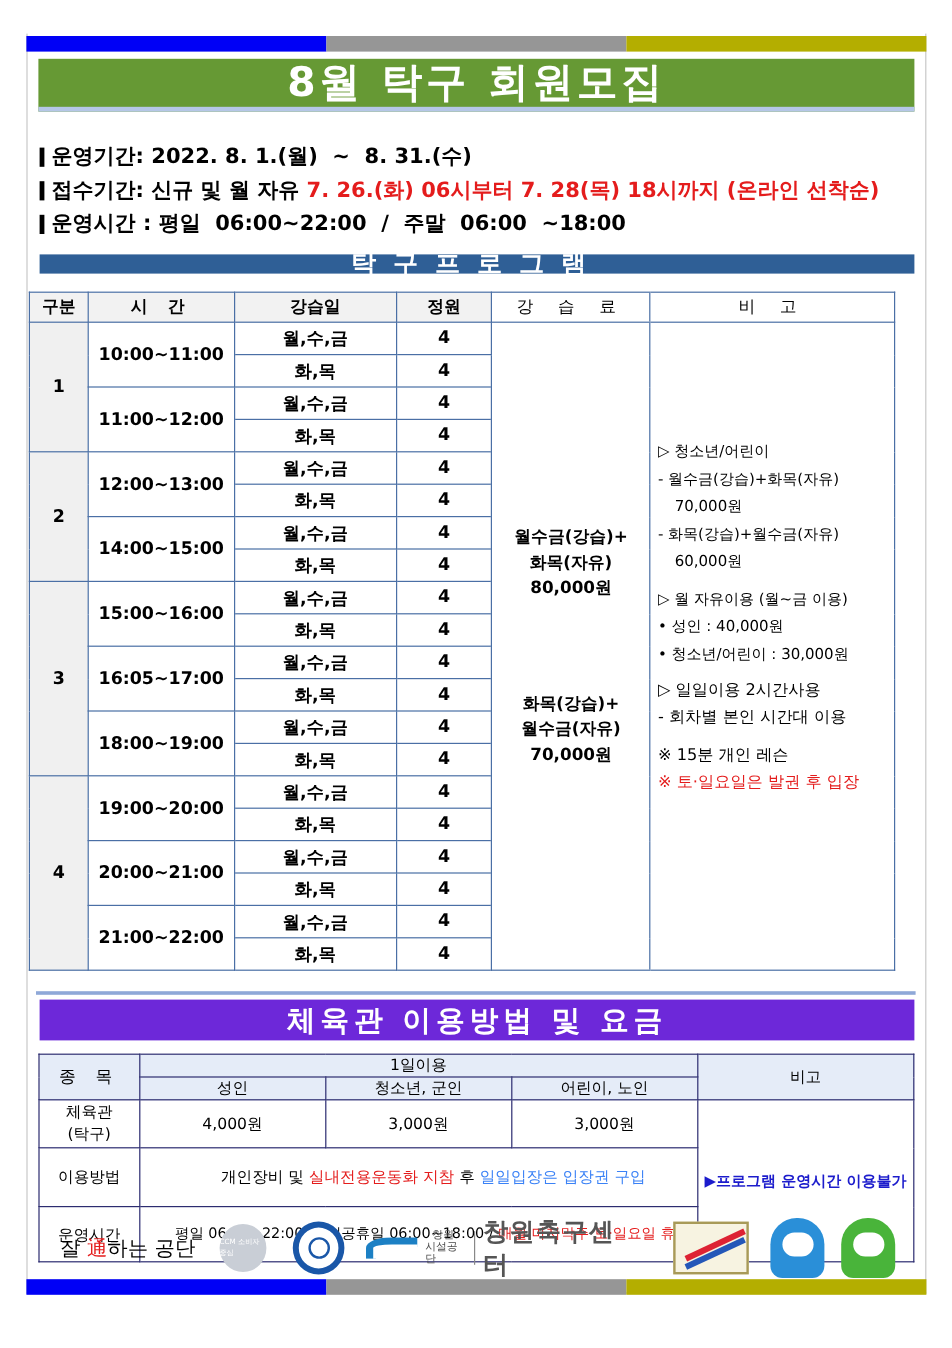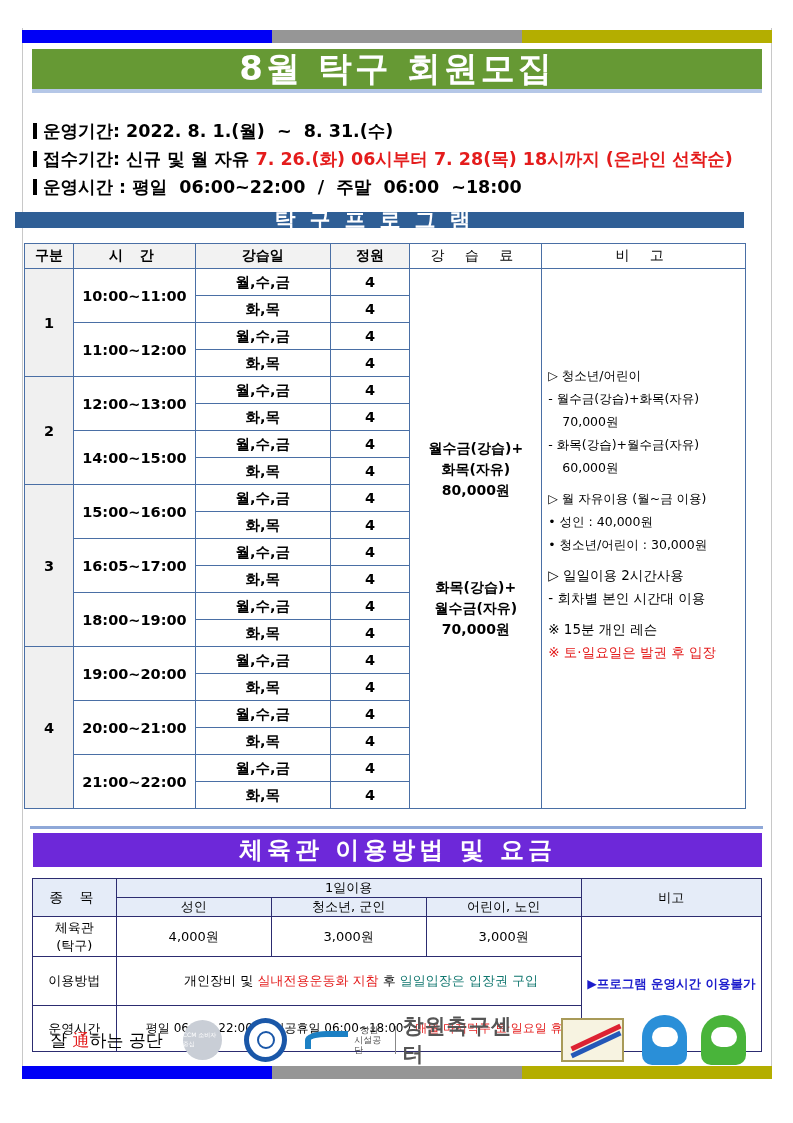--- a/index.html
+++ b/index.html
@@ -14,21 +14,21 @@
   .stripe.bottom { top: 1066px; }
 
   .title-bar { position: absolute; left: 32px; top: 49px; width: 730px; height: 44px; background: #669934; border-bottom: 4px solid #b5c7e7; display: flex; align-items: center; justify-content: center; }
   .title-bar span { color: #fff; font-size: 34px; font-weight: bold; letter-spacing: 3px; }
 
   .info { position: absolute; left: 33px; top: 117px; width: 740px; }
   .info-line { font-size: 17.5px; font-weight: bold; height: 28px; line-height: 28px; white-space: nowrap; display: flex; align-items: center; }
   .info-line .bar { display: inline-block; width: 4px; height: 16px; background: #000; margin-right: 6px; }
   .info-line .red { color: #e41c1c; }
 
-  .section-bar { position: absolute; left: 15px; top: 212px; width: 729px; height: 16px; background: #2f5f96; display: flex; align-items: center; justify-content: center; }
+  .section-bar { position: absolute; left: 33px; top: 212px; width: 729px; height: 16px; background: #2f5f96; display: flex; align-items: center; justify-content: center; }
   .section-bar span { color: #fff; font-size: 21px; font-weight: bold; letter-spacing: 14px; }
 
   table { border-collapse: collapse; }
   .prog { position: absolute; left: 24px; top: 243px; width: 722px; }
   .prog td, .prog th { border: 1px solid #4a6fa5; text-align: center; font-size: 14.5px; font-weight: bold; height: 27px; padding: 0; }
   .prog th { background: #f2f2f2; height: 25px; font-size: 14px; }
   .prog th.spaced { letter-spacing: 6px; font-weight: normal; }
   .prog th.light { font-weight: normal; letter-spacing: 8px; background: #fff; }
   .prog td.grp { background: #f0f0f0; }
   .prog td.fee { border-right: 1px dashed #8b9fd0; vertical-align: middle; font-size: 14px; line-height: 21px; }
@@ -42,21 +42,21 @@
   .sep-line { position: absolute; left: 30px; top: 826px; width: 733px; height: 3px; background: #8fa8d8; }
 
   .section-bar2 { position: absolute; left: 33px; top: 833px; width: 729px; height: 34px; background: #6d28d9; display: flex; align-items: center; justify-content: center; }
   .section-bar2 span { color: #fff; font-size: 24px; font-weight: bold; letter-spacing: 4px; }
 
   .fee-table { position: absolute; left: 32px; top: 878px; width: 730px; }
   .fee-table td, .fee-table th { border: 1px solid #2c2c70; text-align: center; font-size: 13px; font-weight: normal; padding: 0; }
   .fee-table th { background: #e5ecf8; height: 19px; }
   .fee-table td { height: 27px; }
   .fee-table .red { color: #e41c1c; }
-  .fee-table .blue { color: #0f766e; }
+  .fee-table .blue { color: #3b82f6; }
   .fee-table .bluebold { color: #1c1ccc; font-weight: bold; font-size: 12.5px; }
 
   .footer { position: absolute; left: 50px; top: 1018px; width: 710px; height: 44px; display: flex; align-items: center; }
   .slogan { font-size: 17px; margin-right: 20px; white-space: nowrap; }
   .slogan .red { color: #e41c1c; }
   .badge1 { width: 40px; height: 40px; border-radius: 50%; background: #c9ced6; display: flex; align-items: center; justify-content: center; font-size: 6px; color: #fff; margin-right: 22px; }
   .badge2 { width: 44px; height: 44px; border-radius: 50%; background: #fff; border: 5px solid #1a57a8; display: flex; align-items: center; justify-content: center; margin-right: 18px; }
   .badge2 i { width: 18px; height: 18px; border: 2px solid #1a57a8; border-radius: 50%; }
   .logo-arc { width: 44px; height: 18px; border-top: 6px solid #1c80c4; border-left: 6px solid #1c80c4; border-radius: 50% 0 0 0; margin-right: 6px; }
   .logo-small { font-size: 9px; color: #4a4a4a; line-height: 10px; margin-right: 6px; }

